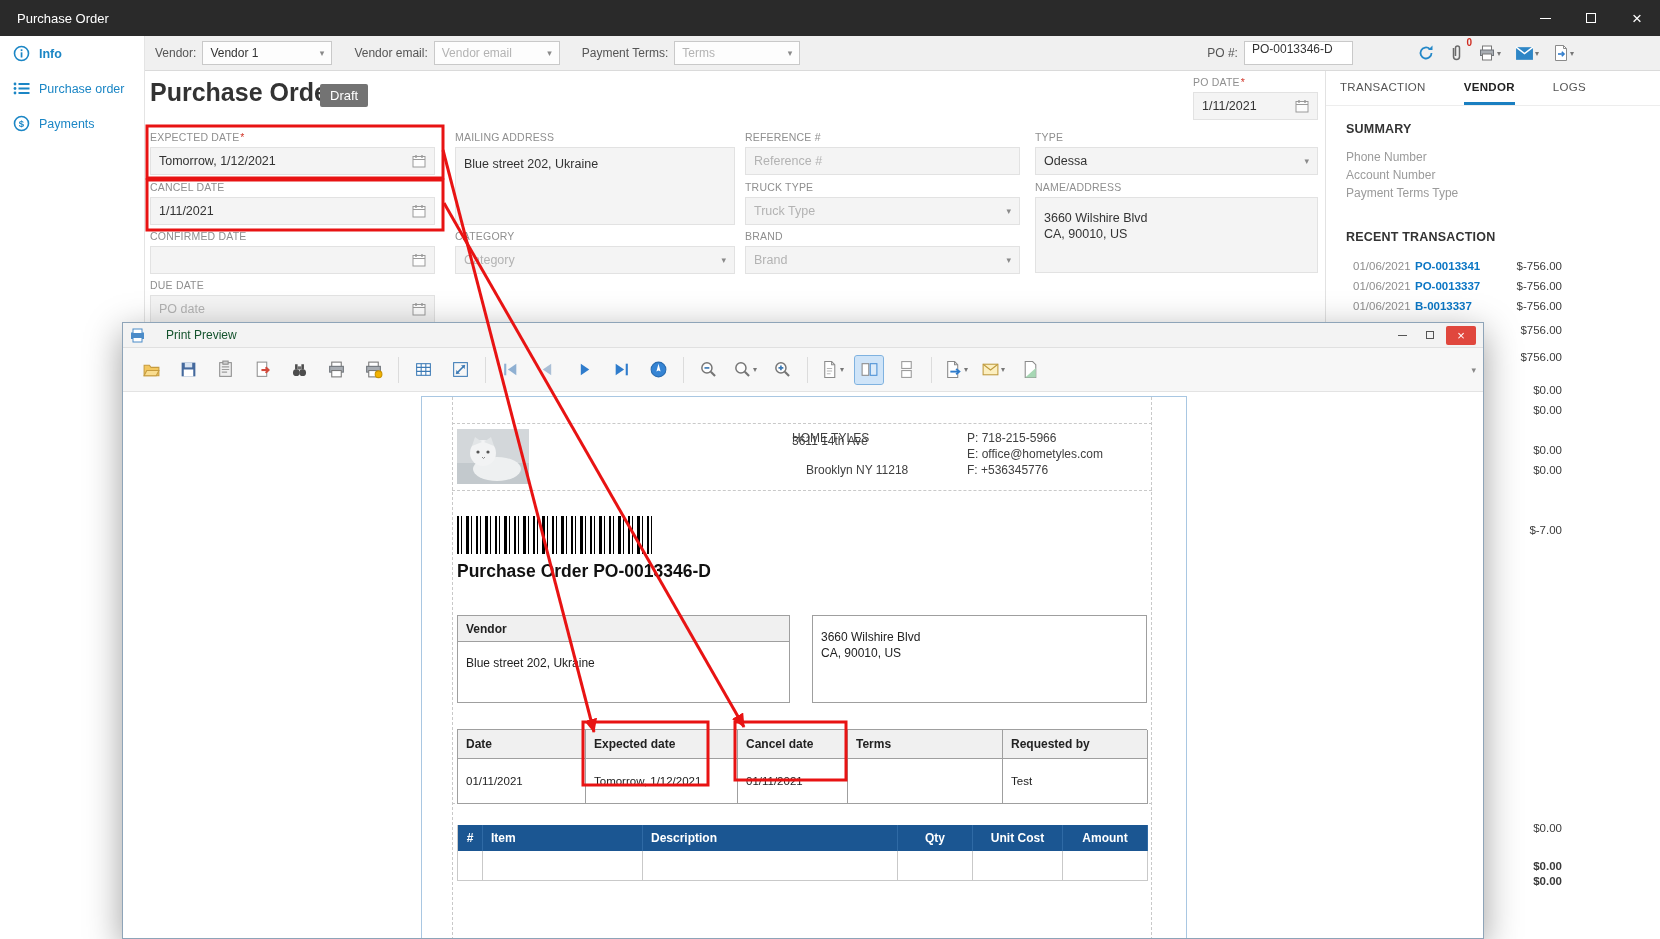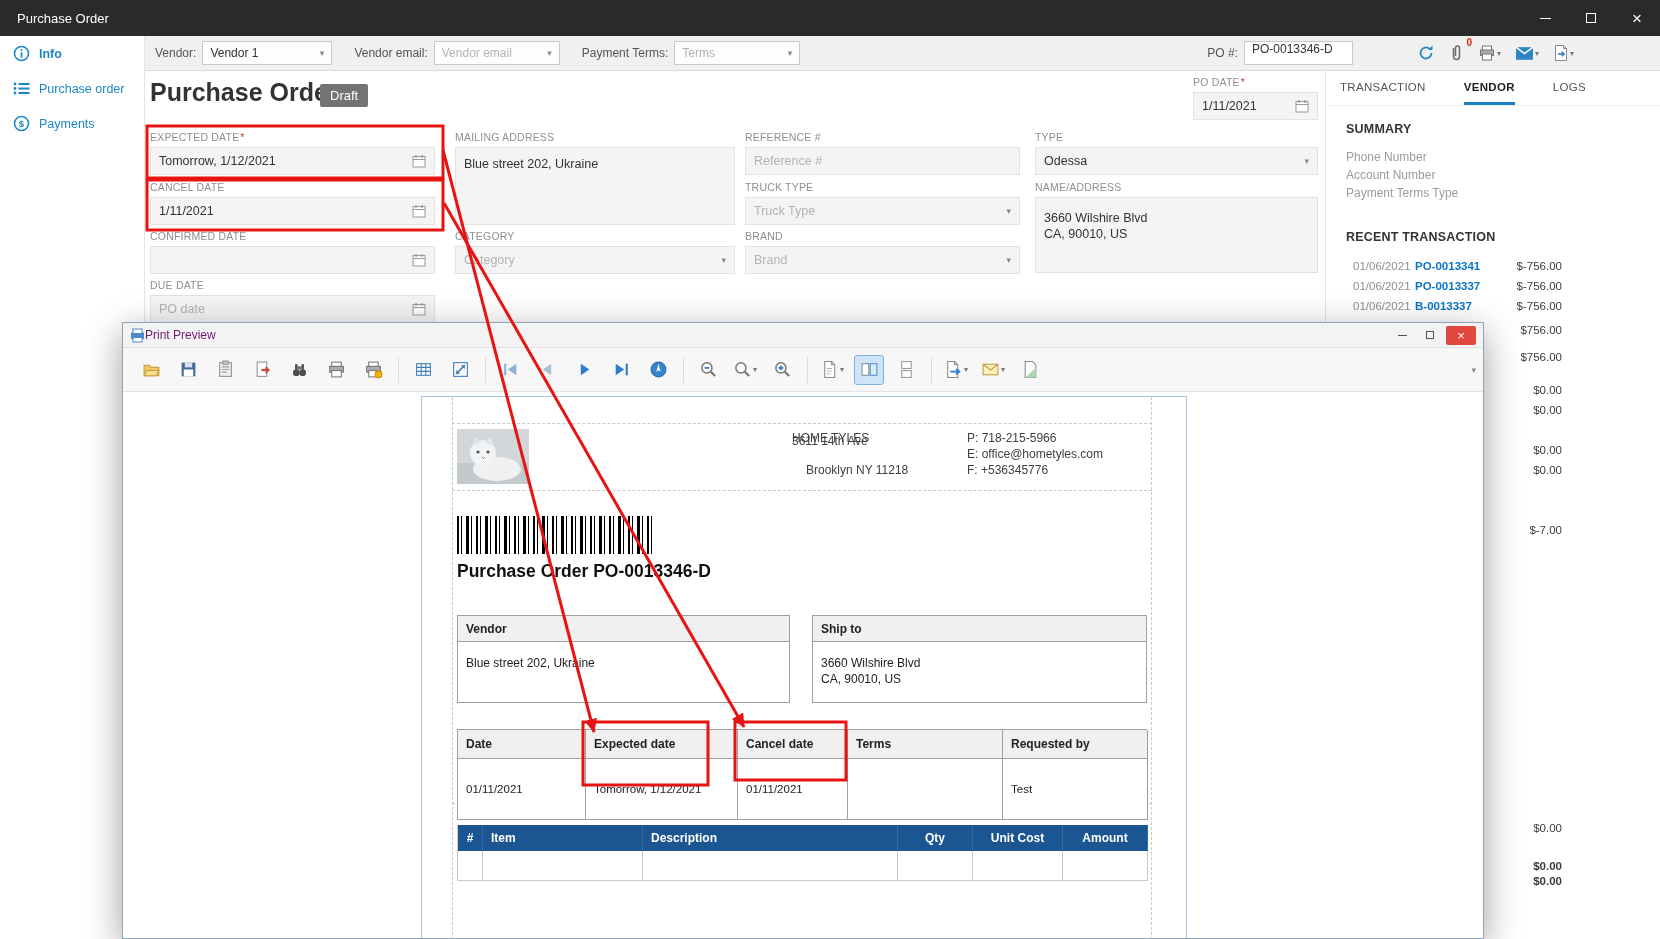--- a/index.html
+++ b/index.html
@@ -52,21 +52,21 @@
   .tab.active{color:#222;border-bottom-color:#1a7fc1;font-weight:bold;}
   .sec-title{position:absolute;left:20px;font-size:12.5px;font-weight:bold;color:#333;letter-spacing:.2px;}
   .sum-row{position:absolute;left:20px;font-size:12px;color:#9b9b9b;}
   .txn-date{position:absolute;left:27px;font-size:11.5px;color:#8e8e8e;}
   .txn-ref{position:absolute;left:89px;font-size:11.5px;color:#0b76c4;font-weight:bold;cursor:pointer;}
   .txn-amt{position:absolute;right:98px;font-size:11.5px;color:#3a3a3a;}
 
   
   .preview{left:122px;top:322px;width:1362px;height:617px;background:#fff;border:1px solid #8ea4b8;box-shadow:0 10px 34px rgba(0,0,0,.38);z-index:30;}
   .pv-title{height:25px;background:#f3f3f3;display:flex;align-items:center;border-bottom:1px solid #e0e0e0;padding-left:7px;}
-  .pv-title-text{font-size:12px;color:#701a75;margin-left:0;}
+  .pv-title-text{font-size:12px;color:#14532d;margin-left:21px;}
   .pv-ctrls{margin-left:auto;display:flex;align-items:center;height:100%;}
   .pv-btn{width:28px;height:100%;display:flex;align-items:center;justify-content:center;color:#555;}
   .pv-min{width:9px;height:1px;background:#555;display:block;}
   .pv-restore{width:8px;height:8px;border:1px solid #555;display:block;}
   .pv-close{width:30px;height:19px;background:#e0473d;border-radius:2px;display:flex;align-items:center;justify-content:center;color:#fff;font-size:13px;margin:0 7px 0 2px;}
   .pv-toolbar{height:44px;background:#f7f7f7;border-bottom:1px solid #e3e3e3;display:flex;align-items:center;padding-left:14px;}
   .pvi{width:28px;height:28px;display:flex;align-items:center;justify-content:center;border-radius:2px;margin-right:9px;position:relative;cursor:pointer;}
   .pvi.sel{background:#cfe4f8;outline:1px solid #7fb2e0;}
   .pv-sep{width:1px;height:26px;background:#dcdcdc;margin:0 10px 0 2px;}
   .pv-overflow{margin-left:auto;margin-right:7px;color:#888;font-size:9px;}
@@ -75,21 +75,21 @@
   .dash-v{position:absolute;top:0;bottom:0;width:0;border-left:1px dashed #c9c9c9;}
   .dash-h{position:absolute;left:30px;width:700px;height:0;border-top:1px dashed #c9c9c9;}
   .doc-line{position:absolute;font-size:12px;color:#404040;line-height:16px;white-space:nowrap;}
   .doc-title{position:absolute;font-size:17.5px;font-weight:bold;color:#111;white-space:nowrap;}
   .doc-box{position:absolute;border:1px solid #9f9f9f;background:#fff;}
   .doc-box-h{height:26px;background:#f0f0f0;border-bottom:1px solid #9f9f9f;display:flex;align-items:center;padding-left:8px;font-size:12px;font-weight:bold;color:#222;}
   .doc-box-b{padding:13px 8px;font-size:12px;color:#222;line-height:16px;}
   .barcode{background:repeating-linear-gradient(90deg,#000 0 2px,#fff 2px 4px,#000 4px 5px,#fff 5px 9px,#000 9px 12px,#fff 12px 14px,#000 14px 15px,#fff 15px 19px);}
   .dtable{position:absolute;border-top:1px solid #9f9f9f;border-left:1px solid #9f9f9f;display:grid;background:#fff;}
   .dth{background:#f0f0f0;font-size:12px;font-weight:bold;color:#222;padding:7px 8px;border-right:1px solid #9f9f9f;border-bottom:1px solid #9f9f9f;}
-  .dtd{background:#fff;font-size:11.5px;color:#222;padding:24px 8px;border-right:1px solid #9f9f9f;border-bottom:1px solid #9f9f9f;min-height:30px;}
+  .dtd{background:#fff;font-size:11.5px;color:#222;padding:16px 8px;border-right:1px solid #9f9f9f;border-bottom:1px solid #9f9f9f;min-height:30px;}
   .itable{position:absolute;display:grid;border-left:1px solid #c9c9c9;}
   .ith{background:#1b5692;color:#fff;font-size:12px;font-weight:bold;padding:6px 8px;border-right:1px solid #2f6aa5;}
   .ith.c{text-align:center;}
   .itd{background:#fff;border-right:1px solid #c9c9c9;border-bottom:1px solid #c9c9c9;height:30px;}
 </style>
 </head>
 <body>
 
 <div id="app">
 
@@ -567,21 +567,20 @@
         <div class="doc-line" style="left:545px;top:65px">F: +536345776</div>
 
         <div class="abs barcode" style="left:35px;top:119px;width:196px;height:38px"></div>
         <div class="doc-title" style="left:35px;top:164px">Purchase Order PO-0013346-D</div>
 
         <div class="doc-box" style="left:35px;top:218px;width:333px;height:88px">
           <div class="doc-box-h">Vendor</div>
           <div class="doc-box-b">Blue street 202, Ukraine</div>
         </div>
         <div class="doc-box" style="left:390px;top:218px;width:335px;height:88px">
-          <div class="doc-box-h">Ship to</div>
           <div class="doc-box-b">
             <div>3660 Wilshire Blvd</div>
             <div>CA, 90010, US</div>
           </div>
         </div>
 
         <div class="dtable" style="left:35px;top:332px;width:690px;grid-template-columns:128px 152px 110px 155px 145px">
           <div class="dth">Date</div>
           <div class="dth">Expected date</div>
           <div class="dth">Cancel date</div>

